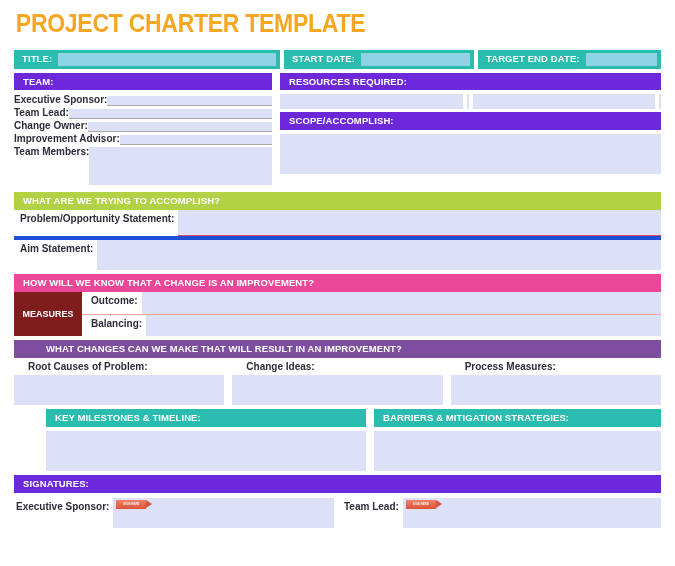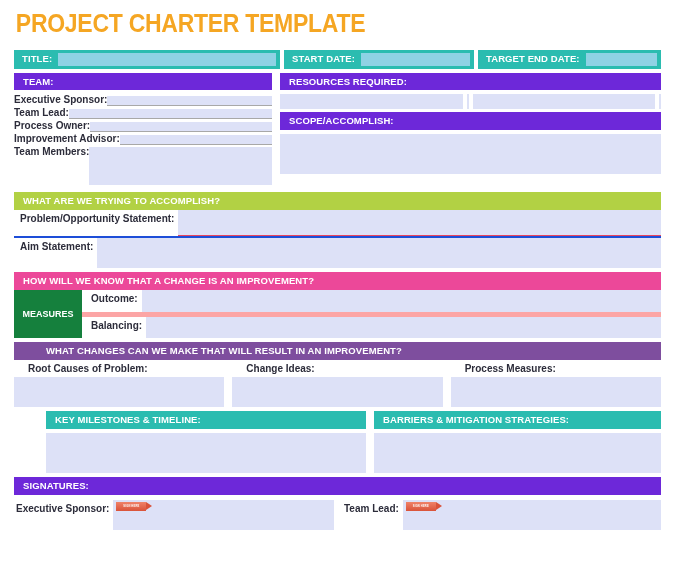--- a/index.html
+++ b/index.html
@@ -84,40 +84,40 @@
 
   .scope-box { padding: 4px 0 0 0; }
   .scope-box .field { height: 40px; width: 100%; }
 
   
   .sec { margin-top: 4px; }
   .acc-row { display: flex; align-items: stretch; }
   .acc-row .lbl { padding: 4px 4px 4px 6px; display: flex; align-items: flex-start; }
   .acc-row .field { flex: 1 1 auto; }
   .acc-problem .field { height: 26px; border-bottom: 1px solid #e8445e; }
-  .acc-problem { border-bottom: 2px solid #1d4ed8; }
+  .acc-problem { border-bottom: 4px solid #1d4ed8; }
   .acc-aim .field { height: 30px; }
   .acc-aim .lbl { padding-top: 4px; }
 
   
   .meas-wrap { display: flex; }
   .meas-tag {
     flex: 0 0 68px;
-    background: #15803d;
+    background: #7f1d1d;
     color: #ffffff;
     font-size: 9px;
     font-weight: bold;
     display: flex; align-items: center; justify-content: center;
   }
   .meas-right { flex: 1 1 auto; }
   .meas-line { display: flex; align-items: stretch; }
   .meas-line .lbl { padding: 4px 4px 4px 9px; }
   .meas-line .field { flex: 1 1 auto; }
   .meas-outcome .field { height: 22px; }
-  .meas-outcome { border-bottom: 5px solid #fca5a5; }
+  .meas-outcome { border-bottom: 1px solid #fca5a5; }
   .meas-balance .field { height: 21px; }
 
   
   .three { display: flex; gap: 8px; padding-top: 4px; }
   .three > div { flex: 1 1 0; }
   .three .lbl { display: block; margin-bottom: 3px; margin-left: 14px; }
   .three .field { height: 30px; width: 100%; }
 
   
   .mile-band { display: flex; gap: 8px; margin-top: 4px; padding-left: 32px; }
@@ -179,21 +179,21 @@
 
         <div class="team-row">
           <span class="lbl">Executive Sponsor:</span>
           <span class="field-ul"></span>
         </div>
         <div class="team-row">
           <span class="lbl">Team Lead:</span>
           <span class="field-ul"></span>
         </div>
         <div class="team-row">
-          <span class="lbl">Process Owner:</span>
+          <span class="lbl">Change Owner:</span>
           <span class="field-ul"></span>
         </div>
         <div class="team-row">
           <span class="lbl">Improvement Advisor:</span>
           <span class="field-ul"></span>
         </div>
 
         <div class="team-members">
           <span class="lbl">Team Members:</span>
           <span class="field"></span>

